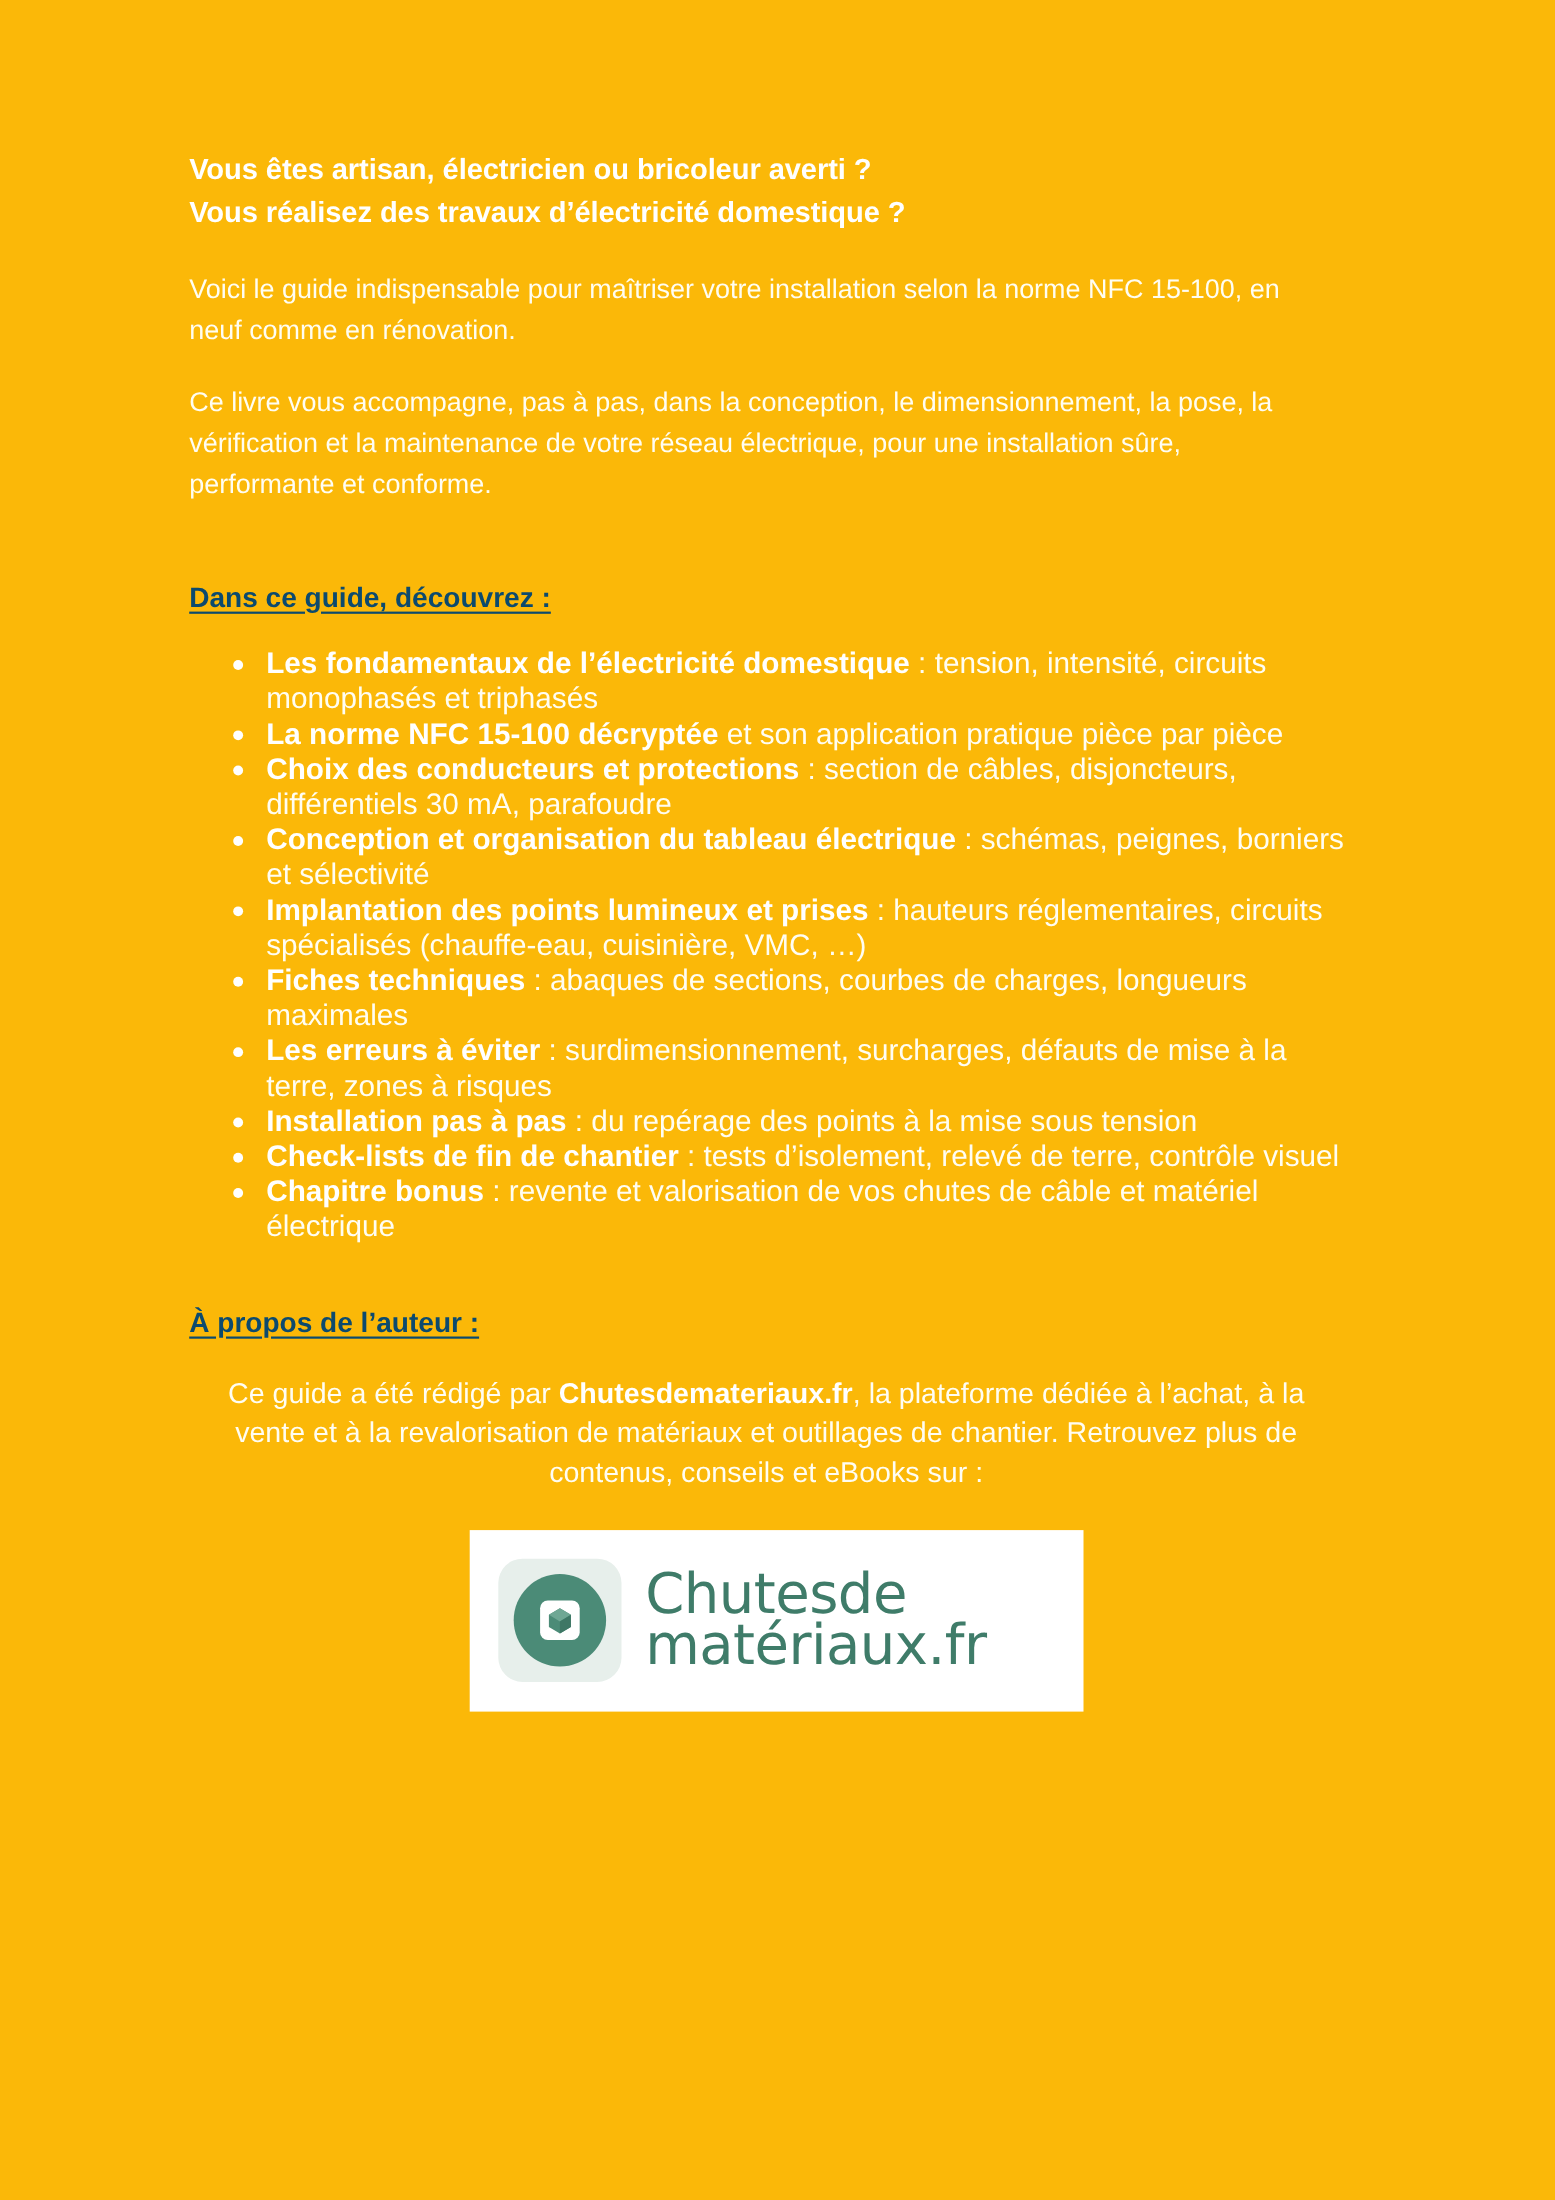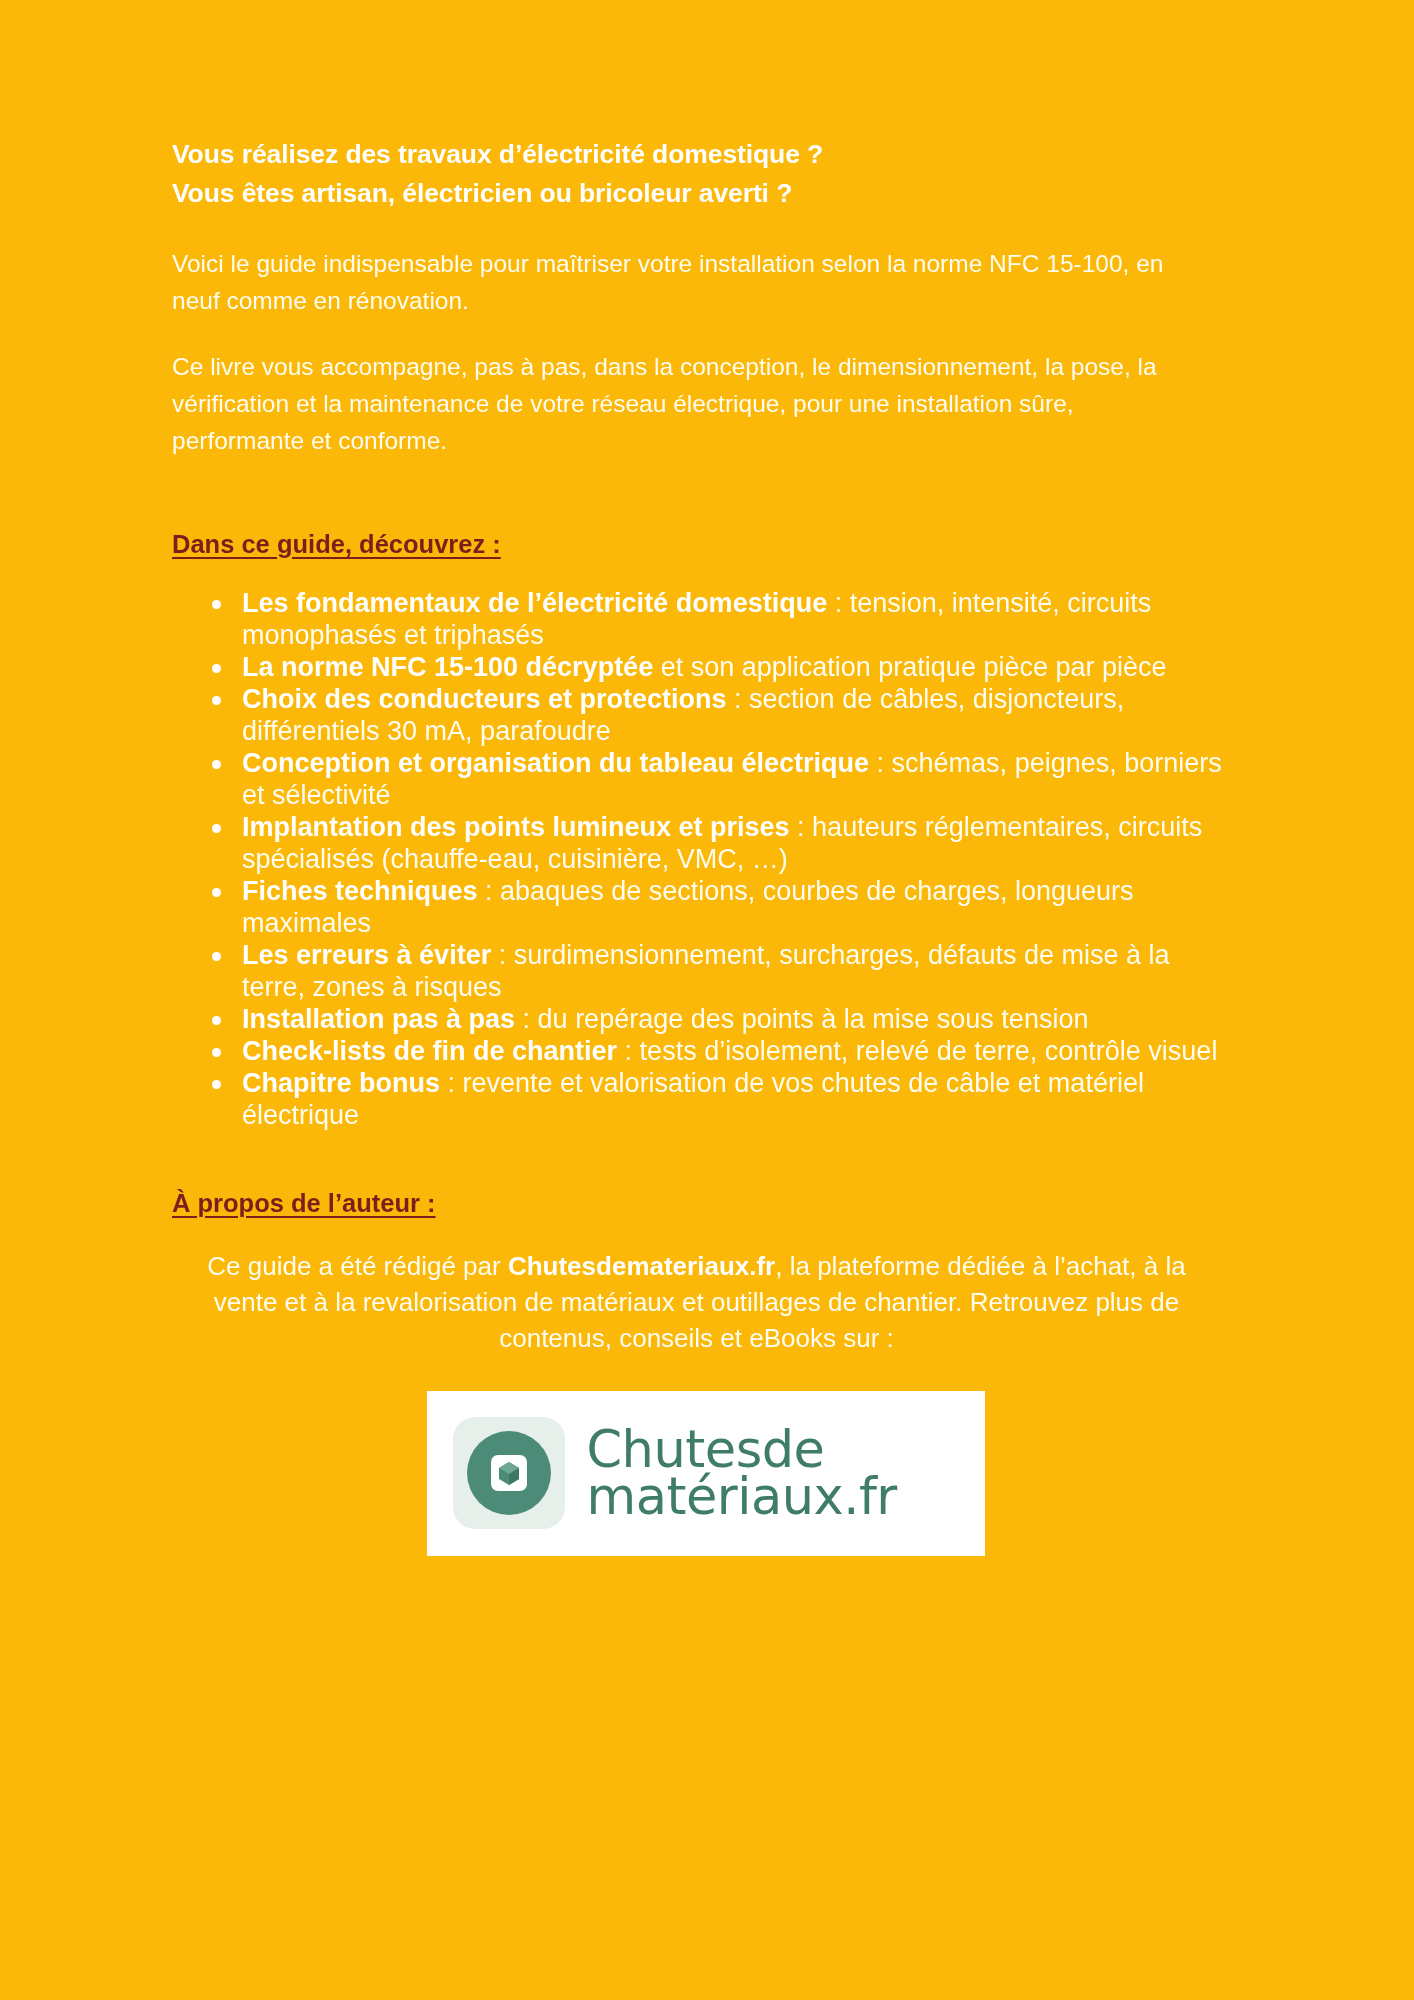--- a/index.html
+++ b/index.html
@@ -38,21 +38,21 @@
     color: #FFFDF2;
     font-size: 24.5px;
     line-height: 37px;
     margin-top: 29px;
     max-width: 1025px;
   }
   .para.first { margin-top: 32px; }
 
   
   .section-heading {
-    color: #7f1d1d;
+    color: #0c4a6e;
     font-weight: bold;
     font-size: 25.5px;
     line-height: 34px;
     text-decoration: underline;
     text-underline-offset: 4px;
     margin-top: 43px;
     display: inline-block;
   }
   .section-heading.author {
     margin-top: 55px;
@@ -142,22 +142,22 @@
     font-weight: 400;
   }
   .logo-text .l2 { display: block; }
 </style>
 </head>
 <body>
 
 <div class="page">
 
   <div class="headline">
+    <div>Vous êtes artisan, électricien ou bricoleur averti ?</div>
     <div>Vous réalisez des travaux d’électricité domestique ?</div>
-    <div>Vous êtes artisan, électricien ou bricoleur averti ?</div>
   </div>
 
   <p class="para first">Voici le guide indispensable pour maîtriser votre installation selon la norme NFC 15-100, en neuf comme en rénovation.</p>
   <p class="para">Ce livre vous accompagne, pas à pas, dans la conception, le dimensionnement, la pose, la vérification et la maintenance de votre réseau électrique, pour une installation sûre, performante et conforme.</p>
 
   <div>
     <span class="section-heading">Dans ce guide, découvrez :</span>
   </div>
 
   <ul class="features">

